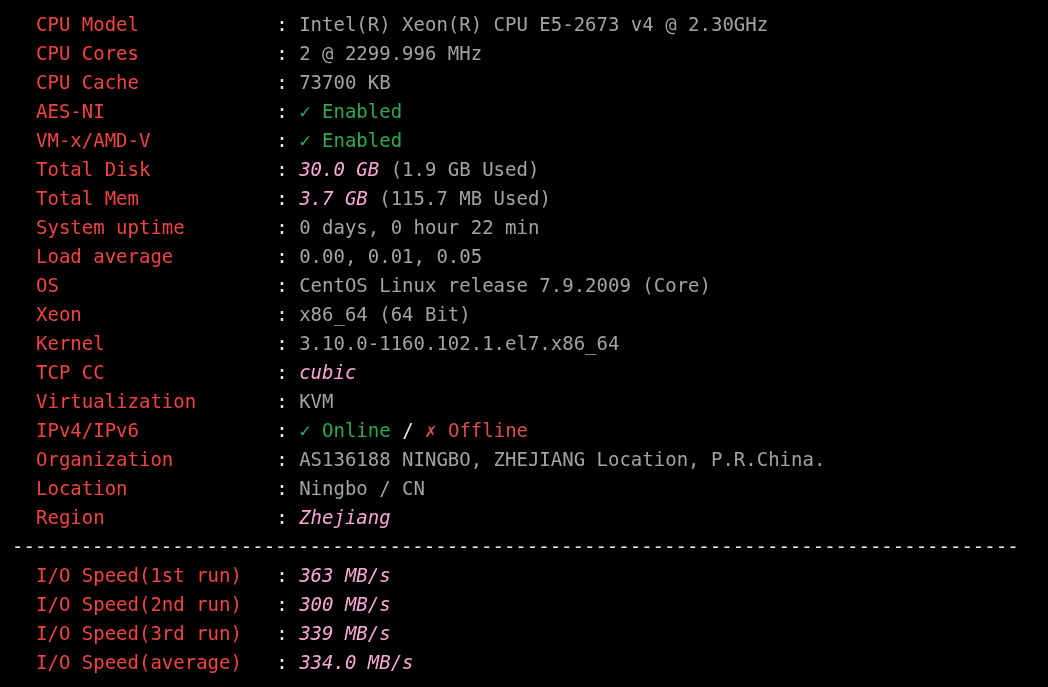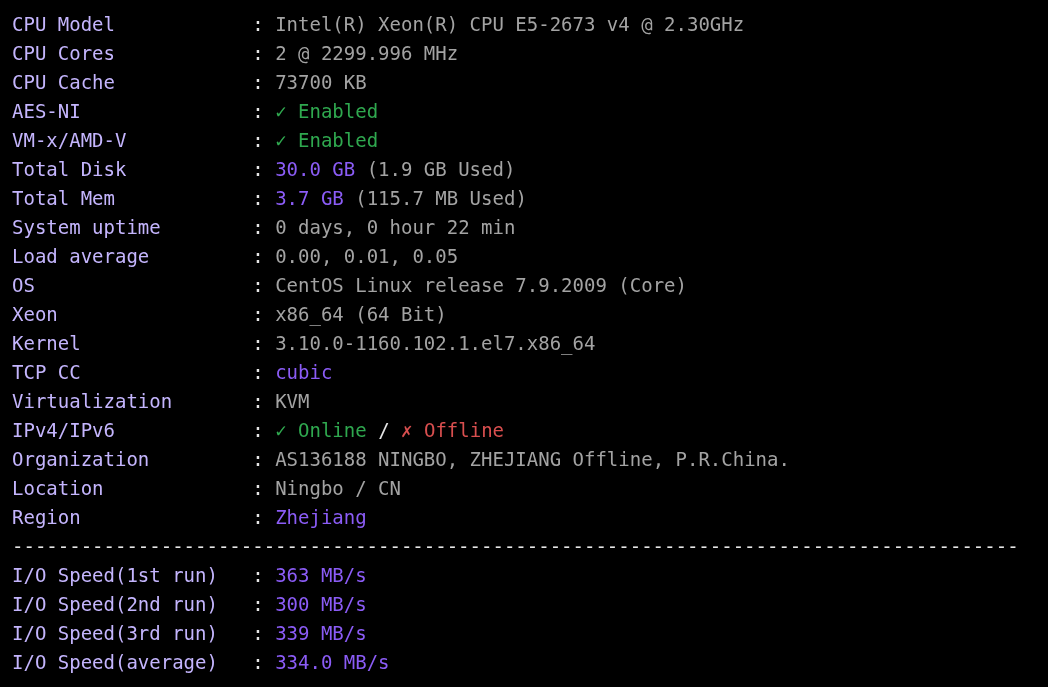--- a/index.html
+++ b/index.html
@@ -12,24 +12,24 @@
   }
   pre.term {
     margin: 0;
     padding: 10px 12px;
     font-family: "DejaVu Sans Mono", "Liberation Mono", "Consolas", monospace;
     font-size: 19px;
     line-height: 29px;
     color: #e6e6e6;
     white-space: pre;
   }
-  .lbl { color: #c4b5fd; }
+  .lbl { color: #ef4444; margin-left: 24px; }
   .sep { color: #e6e6e6; }
   .cyan { color: #a3a3a3; }
-  .yell { color: #8b5cf6; }
+  .yell { color: #f9a8d4; font-style: italic; }
   .grn  { color: #2fa84f; }
   .red  { color: #d94f4f; }
   .wht  { color: #e6e6e6; }
   .divider { color: #e6e6e6; }
 </style>
 </head>
 <body>
 
 <pre class="term"><span class="lbl">CPU Model</span>            <span class="sep">:</span> <span class="cyan">Intel(R) Xeon(R) CPU E5-2673 v4 @ 2.30GHz</span>
 <span class="lbl">CPU Cores</span>            <span class="sep">:</span> <span class="cyan">2 @ 2299.996 MHz</span>
@@ -39,21 +39,21 @@
 <span class="lbl">Total Disk</span>           <span class="sep">:</span> <span class="yell">30.0 GB</span> <span class="cyan">(1.9 GB Used)</span>
 <span class="lbl">Total Mem</span>            <span class="sep">:</span> <span class="yell">3.7 GB</span> <span class="cyan">(115.7 MB Used)</span>
 <span class="lbl">System uptime</span>        <span class="sep">:</span> <span class="cyan">0 days, 0 hour 22 min</span>
 <span class="lbl">Load average</span>         <span class="sep">:</span> <span class="cyan">0.00, 0.01, 0.05</span>
 <span class="lbl">OS</span>                   <span class="sep">:</span> <span class="cyan">CentOS Linux release 7.9.2009 (Core)</span>
 <span class="lbl">Xeon</span>                 <span class="sep">:</span> <span class="cyan">x86_64 (64 Bit)</span>
 <span class="lbl">Kernel</span>               <span class="sep">:</span> <span class="cyan">3.10.0-1160.102.1.el7.x86_64</span>
 <span class="lbl">TCP CC</span>               <span class="sep">:</span> <span class="yell">cubic</span>
 <span class="lbl">Virtualization</span>       <span class="sep">:</span> <span class="cyan">KVM</span>
 <span class="lbl">IPv4/IPv6</span>            <span class="sep">:</span> <span class="grn">✓</span> <span class="grn">Online</span> <span class="wht">/</span> <span class="red">✗</span> <span class="red">Offline</span>
-<span class="lbl">Organization</span>         <span class="sep">:</span> <span class="cyan">AS136188 NINGBO, ZHEJIANG Offline, P.R.China.</span>
+<span class="lbl">Organization</span>         <span class="sep">:</span> <span class="cyan">AS136188 NINGBO, ZHEJIANG Location, P.R.China.</span>
 <span class="lbl">Location</span>             <span class="sep">:</span> <span class="cyan">Ningbo / CN</span>
 <span class="lbl">Region</span>               <span class="sep">:</span> <span class="yell">Zhejiang</span>
 <span class="divider" id="divider">----------------------------------------------------------------------------------------</span>
 <span class="lbl">I/O Speed(1st run)</span>   <span class="sep">:</span> <span class="yell">363 MB/s</span>
 <span class="lbl">I/O Speed(2nd run)</span>   <span class="sep">:</span> <span class="yell">300 MB/s</span>
 <span class="lbl">I/O Speed(3rd run)</span>   <span class="sep">:</span> <span class="yell">339 MB/s</span>
 <span class="lbl">I/O Speed(average)</span>   <span class="sep">:</span> <span class="yell">334.0 MB/s</span>
 </pre>
 
 </body></html>

